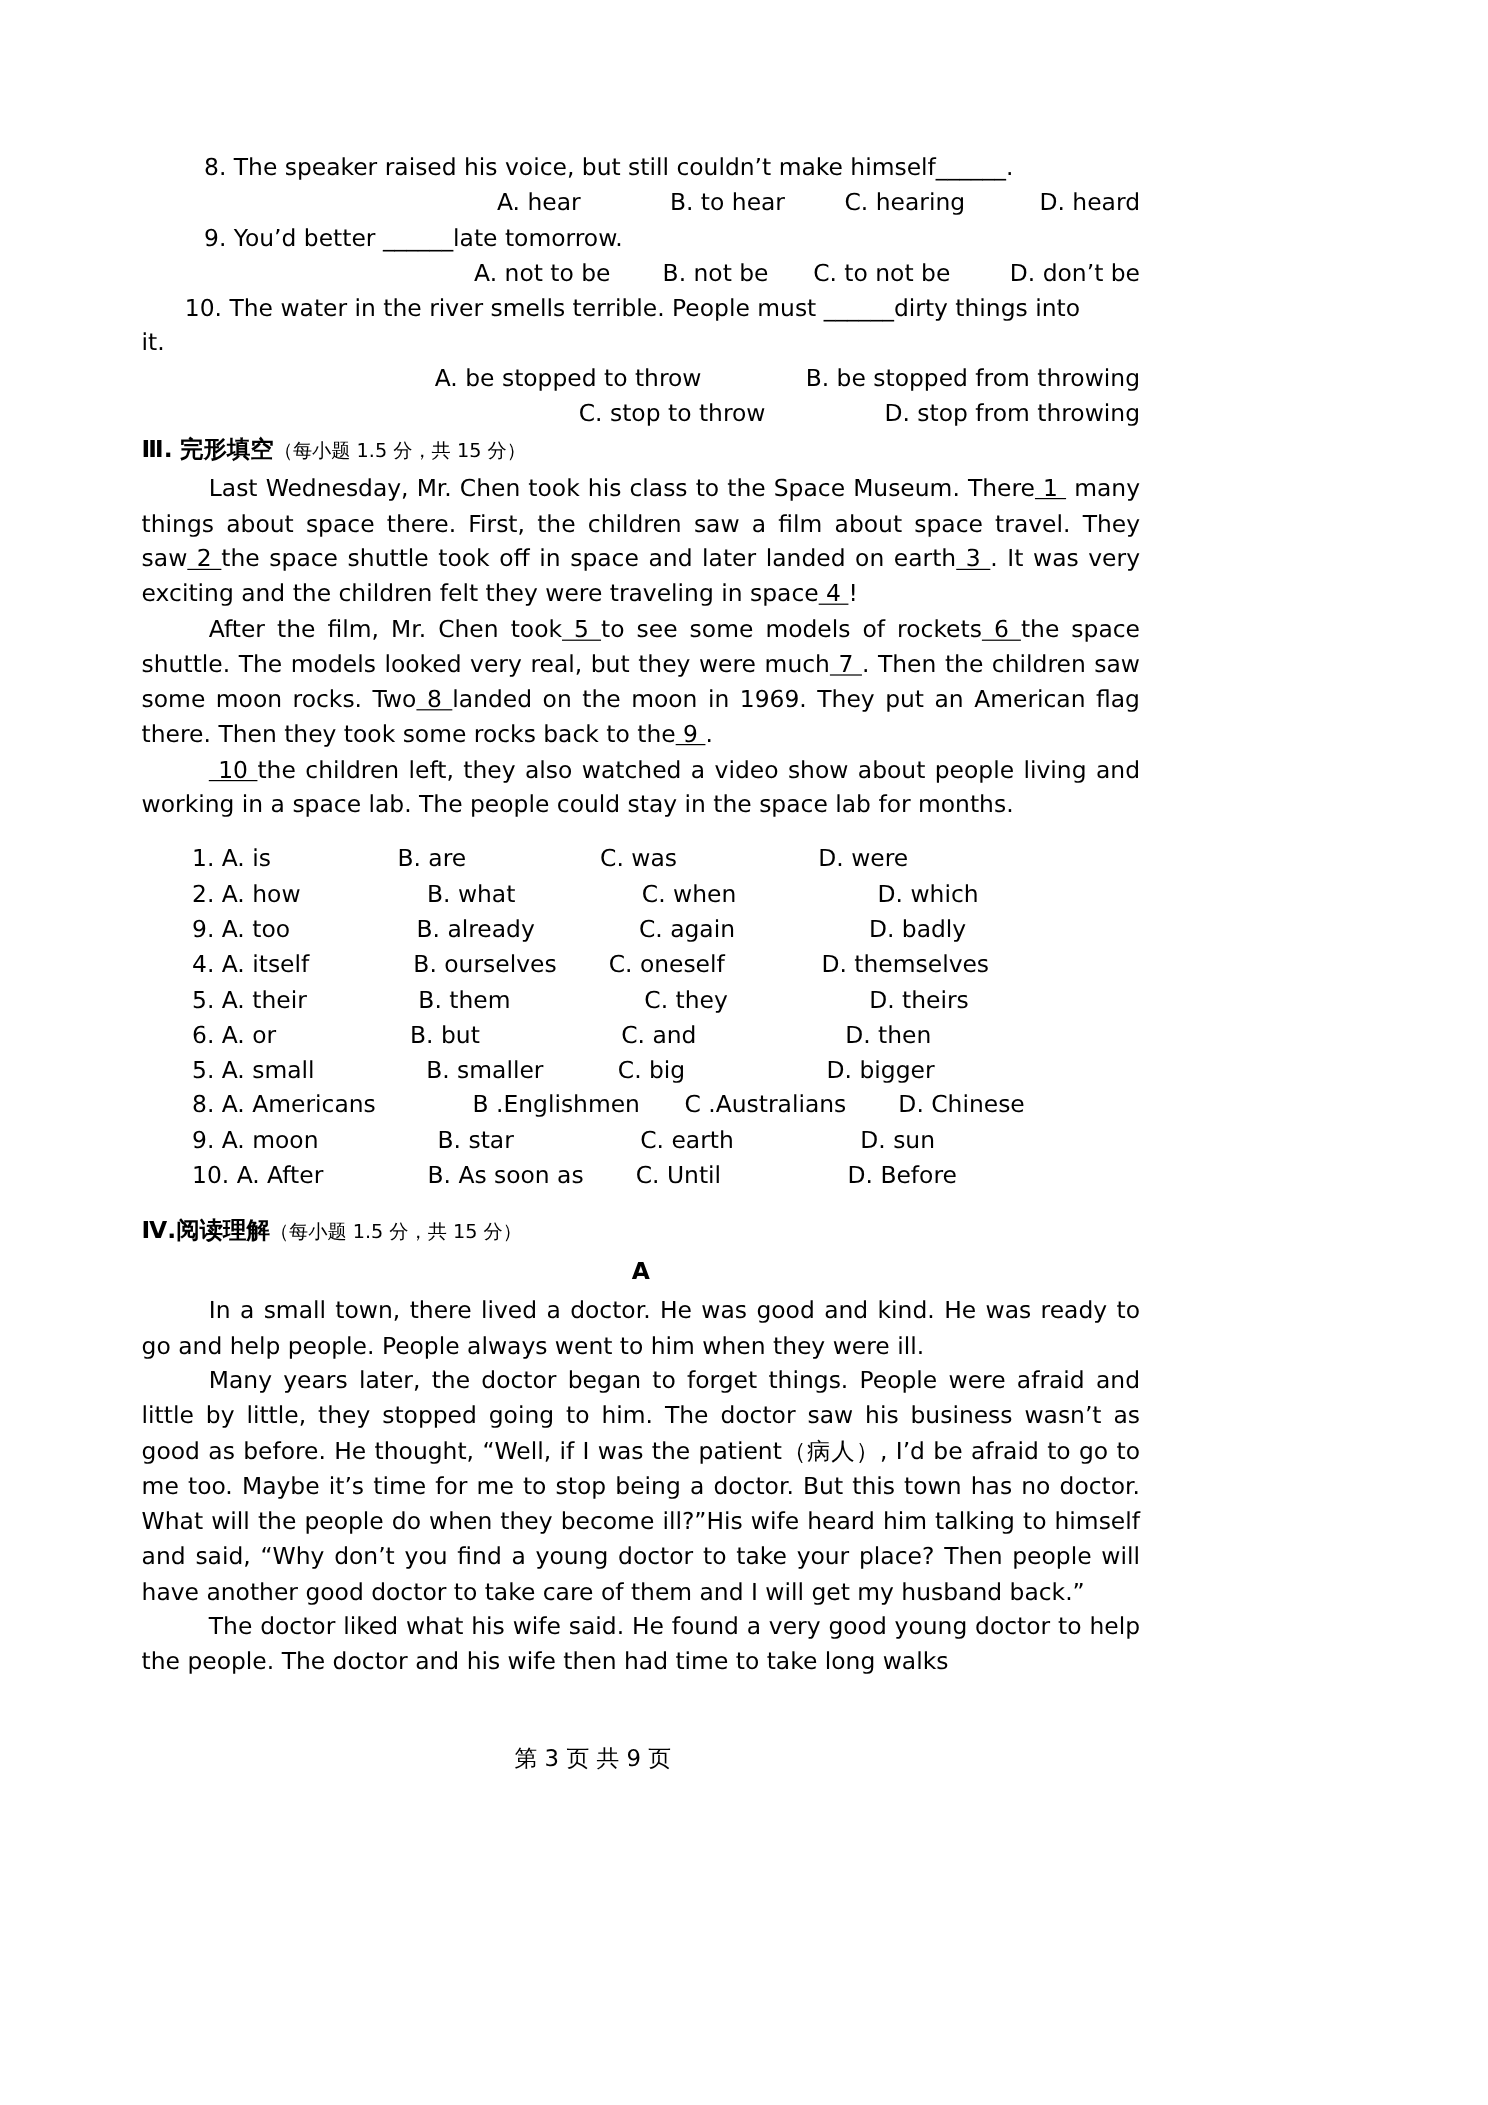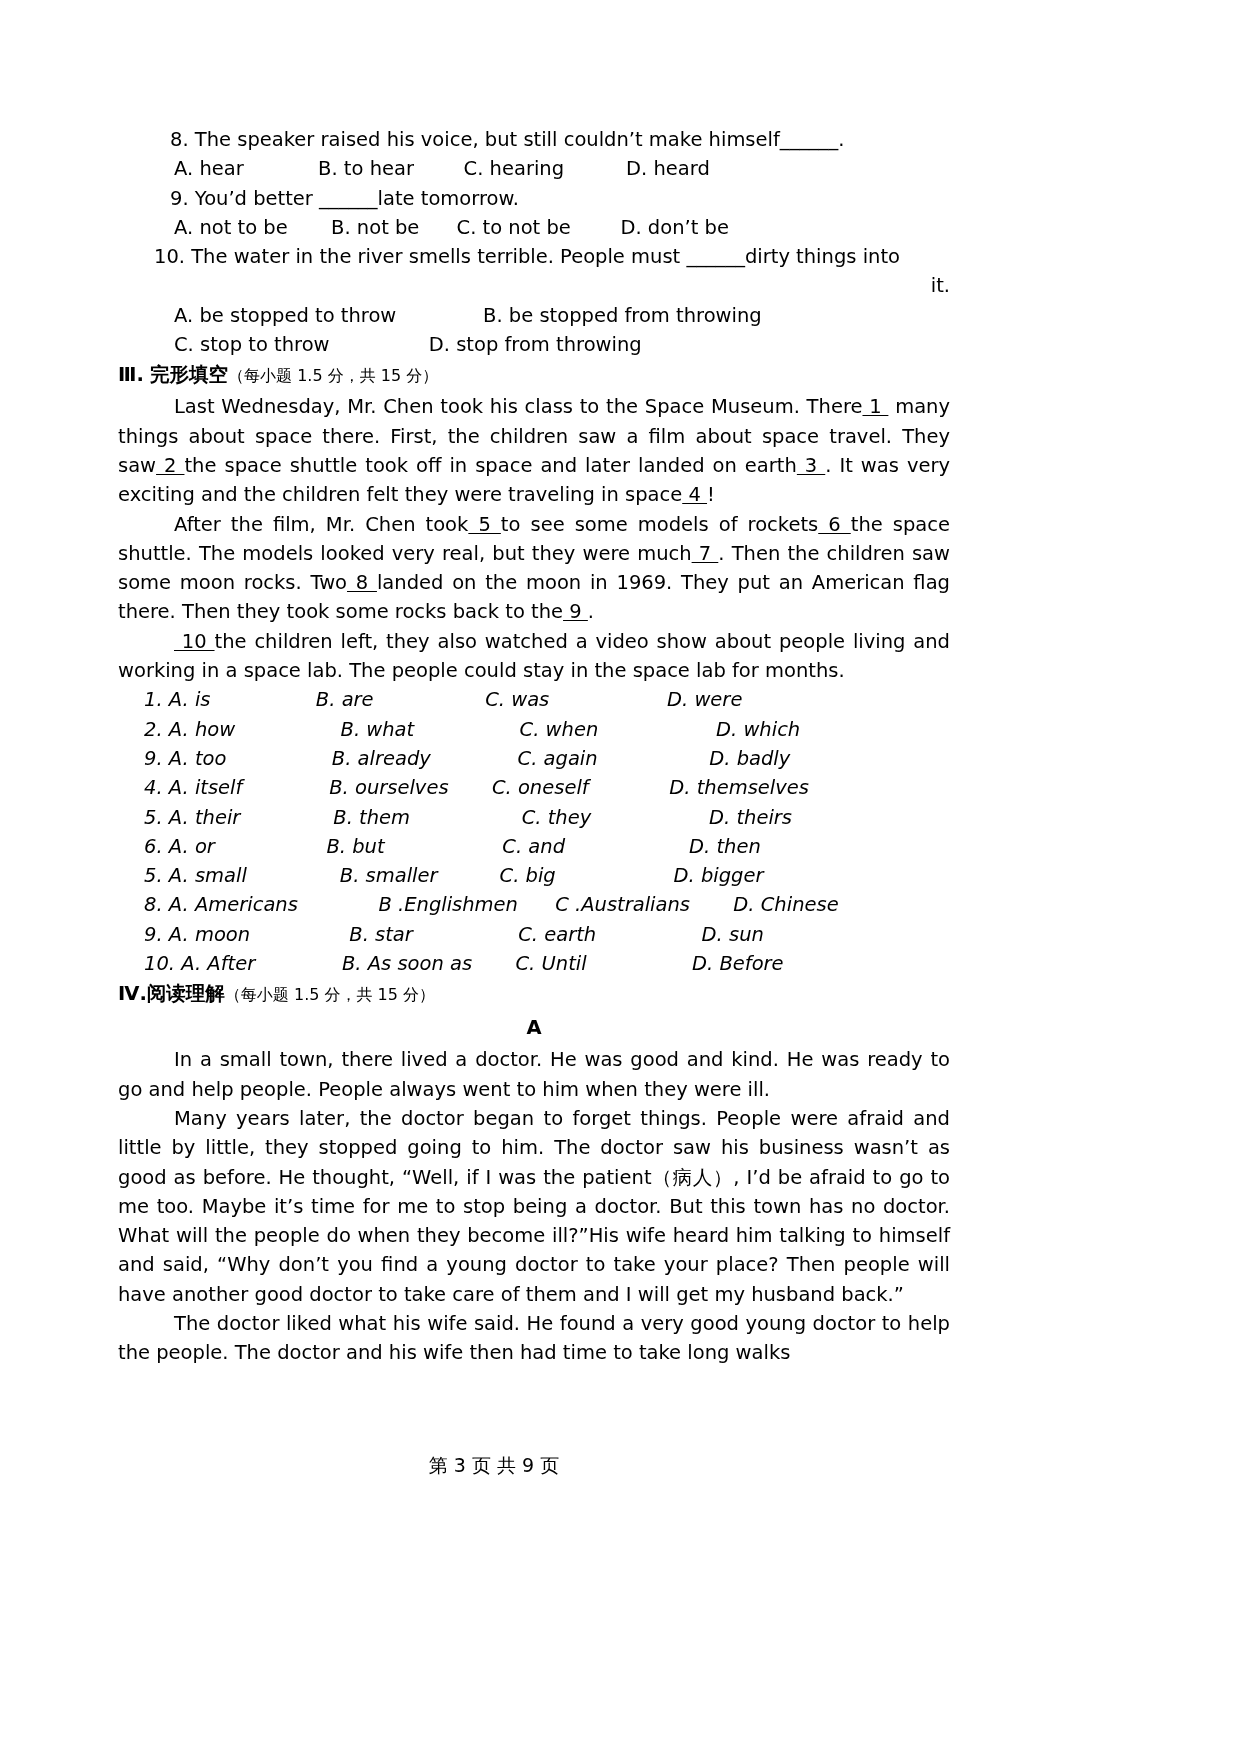--- a/index.html
+++ b/index.html
@@ -29,28 +29,28 @@
     line-height: 29.3px;
   }
   
   .q-line {
     margin: 0;
     padding-left: 52px;
     white-space: pre-wrap;
   }
   .q-line.opt {
     padding-left: 56px;
+    text-align: right;
   }
   .q-line.n10 {
     padding-left: 36px;
   }
   .q-cont {
     margin: 0;
     padding-left: 0;
-    text-align: right;
   }
   .sect-head {
     margin: 0;
     font-size: 19.5px;
     line-height: 32px;
     white-space: pre;
   }
   .sect-num {
     font-weight: bold;
     letter-spacing: 0;
@@ -77,22 +77,21 @@
     text-underline-offset: 2px;
   }
   .center-label {
     text-align: center;
     font-weight: bold;
     font-size: 19.5px;
     line-height: 34px;
     margin: 0;
   }
   .cloze-opts {
-    margin: 0;
-    font-style: italic;
+    margin: 16px;
   }
   .cloze-row {
     display: block;
     white-space: pre;
     padding-left: 26px;
     line-height: 29.3px;
   }
   .footer {
     position: absolute;
     left: 0;

